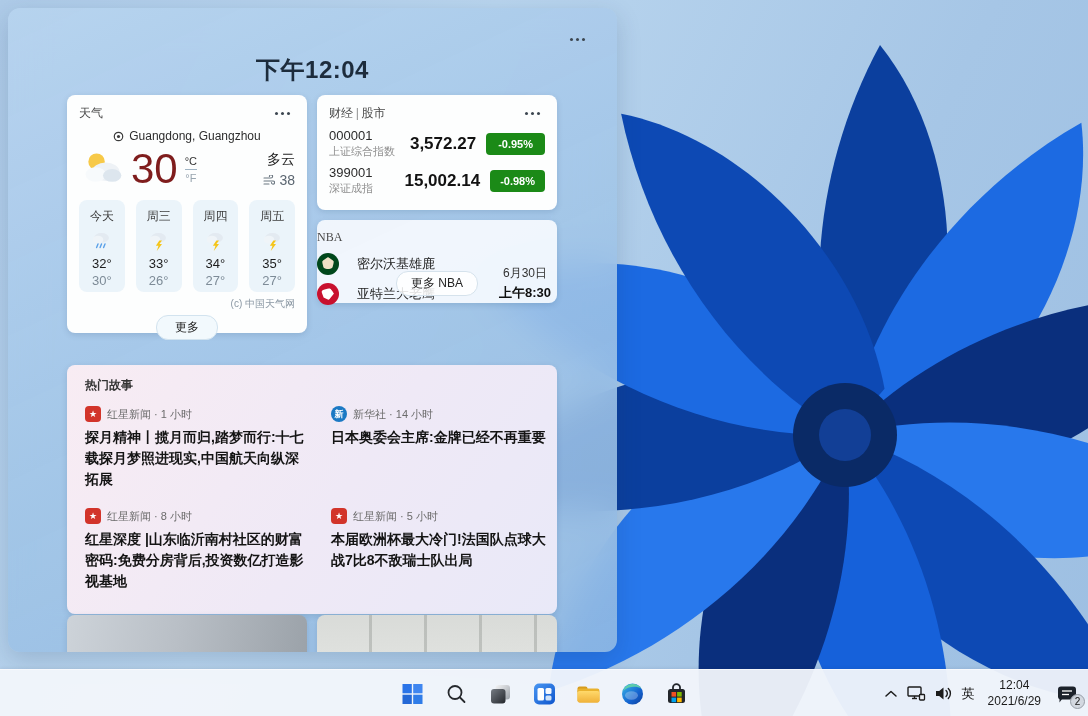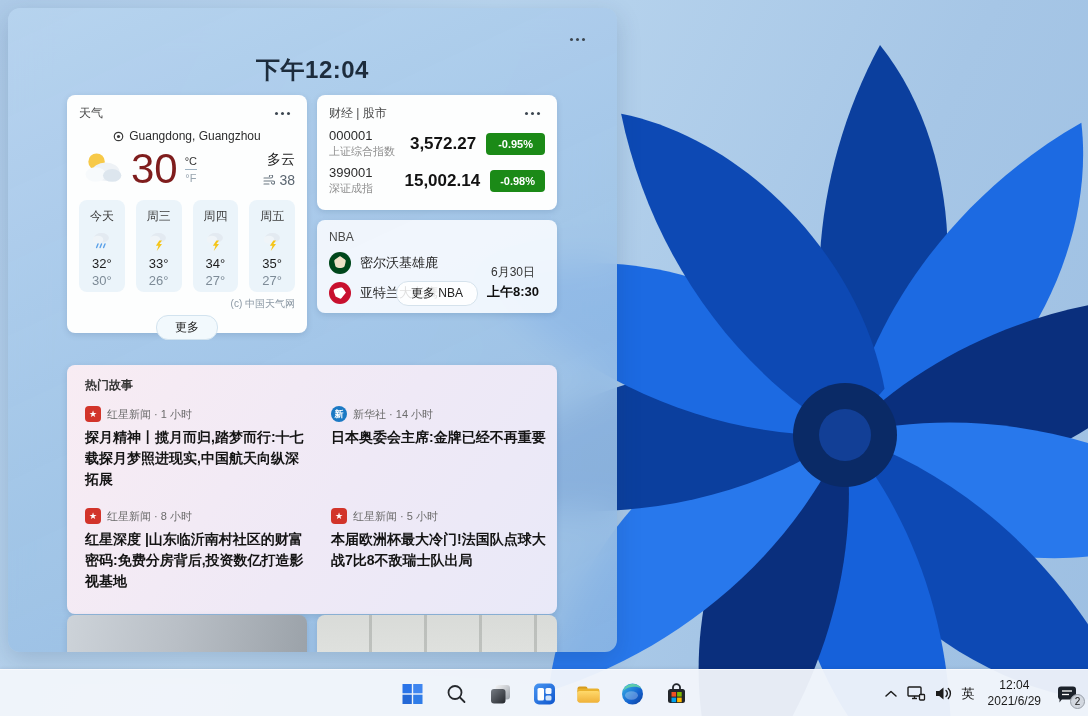--- a/index.html
+++ b/index.html
@@ -31,21 +31,21 @@
   .panel-menu { position:absolute; top:22px; right:26px; width:28px; height:18px;
     display:flex; align-items:center; justify-content:center; cursor:default; }
 
   .card {
     position:absolute; border-radius:8px; background:#fdfefe;
     box-shadow:0 2px 6px rgba(10,40,80,0.14);
   }
 
   
   .weather { left:59px; top:87px; width:240px; height:238px; padding:10px 12px; }
-  .card-head { display:flex; align-items:center; justify-content:space-between; }
+  .card-head { display:flex; align-items:center; justify-content:space-between;font-family:Liberation Serif, serif; }
   .card-title { font-size:12px; color:#4a4a4a; }
   .mini-menu { width:26px; height:16px; display:flex; align-items:center; justify-content:center; }
   .w-loc { margin-top:7px; display:flex; align-items:center; justify-content:center; gap:5px;
     font-size:12px; color:#2d2d2d; }
   .w-current { margin-top:4px; display:flex; align-items:center; }
   .w-temp { font-size:42px; color:#7f1d1d; line-height:1; margin-left:4px; }
   .w-units { margin-left:7px; font-size:11px; text-align:center; }
   .w-units .c { color:#333; padding-bottom:2px; border-bottom:1px solid #9fb4c4; }
   .w-units .f { color:#98a5b0; padding-top:2px; }
   .w-right { margin-left:auto; text-align:right; }
@@ -69,25 +69,25 @@
   .stocks { left:309px; top:87px; width:240px; height:115px; padding:10px 12px; }
   .s-row { margin-top:6px; display:flex; align-items:center; }
   .s-left { width:88px; }
   .s-code { font-size:13px; color:#2b2b2b; }
   .s-name { font-size:11px; color:#8e8e8e; margin-top:1px; }
   .s-val { flex:1; text-align:right; font-size:17px; font-weight:700; color:#121212; padding-right:10px; }
   .s-badge { width:64px; height:22px; border-radius:4px; background:#1b8a17; color:#fff;
     font-size:11px; font-weight:700; display:flex; align-items:center; justify-content:center; }
 
   
-  .nba { left:309px; top:212px; width:240px; height:93px; padding:10px 12px;
+  .nba { left:309px; top:212px; width:240px; height:83px; padding:10px 0;
     background:rgba(246,250,254,0.92); }
   .n-body { margin-top:8px; display:flex; align-items:center; }
   .n-teams { flex:1; }
-  .n-team { display:flex; align-items:center; gap:9px; margin-bottom:8px; }
+  .n-team { display:flex; align-items:center; gap:18px; margin-bottom:8px; }
   .n-name { font-size:13px; color:#1f1f1f; }
   .logo { width:22px; height:22px; border-radius:50%; position:relative; flex:none; }
   .logo-bucks { background:#00471b; }
   .logo-bucks::after { content:""; position:absolute; left:5px; top:4px; width:12px; height:12px;
     border-radius:50% 50% 40% 40%; background:#eee1c6; clip-path:polygon(50% 0,100% 35%,85% 100%,15% 100%,0 35%); }
   .logo-hawks { background:#c8102e; }
   .logo-hawks::after { content:""; position:absolute; left:4px; top:5px; width:13px; height:12px;
     border-radius:50%; background:#fff; clip-path:polygon(0 20%,70% 0,100% 45%,60% 100%,20% 80%); }
   .n-when { text-align:center; padding-right:6px; }
   .n-date { font-size:12px; color:#333; }

